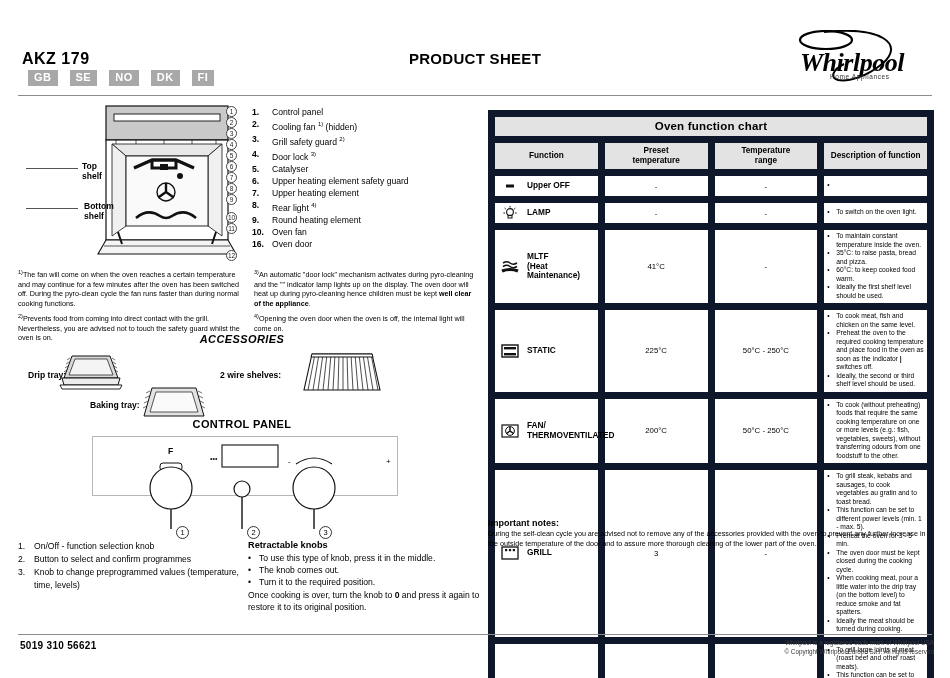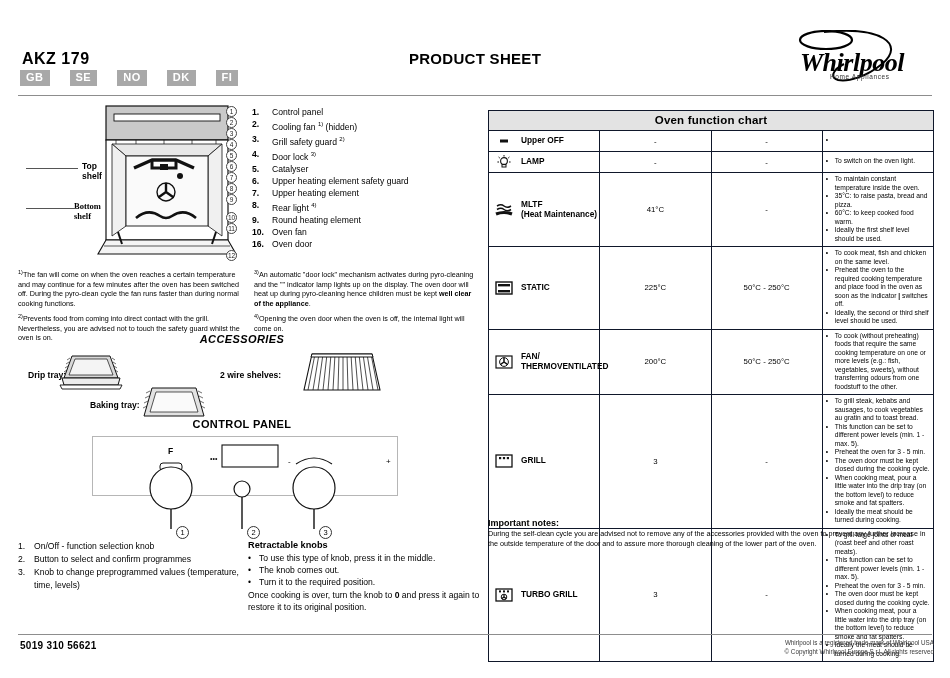--- a/index.html
+++ b/index.html
@@ -15,21 +15,21 @@
   
   #header { position: absolute; left: 0; top: 0; width: 950px; height: 72px; }
   #model-name {
     position: absolute; left: 22px; top: 50px;
     font-size: 16px; font-weight: bold; letter-spacing: .5px;
   }
   #sheet-title {
     position: absolute; left: 0; top: 50px; width: 950px;
     text-align: center; font-size: 15px; font-weight: bold; letter-spacing: .3px;
   }
-  #lang-badges { position: absolute; left: 20px; top: 70px; display: flex; gap: 20px; }
+  #lang-badges { position: absolute; left: 28px; top: 70px; display: flex; gap: 12px; }
   .lang-badge {
     background: #a8a8a8; color: #fff; font-weight: bold;
     font-size: 11px; padding: 2px 6px 3px 6px; line-height: 1;
     letter-spacing: .5px;
   }
 
   
   #logo { position: absolute; right: 12px; top: 30px; width: 152px; height: 56px; }
   #logo-word {
     position: absolute; left: 14px; top: 18px;
@@ -49,21 +49,21 @@
   }
 
   
   #left-col { position: absolute; left: 0; top: 100px; width: 484px; height: 520px; }
 
   #oven-figure { position: absolute; left: 60px; top: 4px; width: 180px; height: 155px; }
   .shelf-label {
     position: absolute; font-size: 8.5px; font-weight: bold; line-height: 1.15;
   }
   #top-shelf-label { left: 22px; top: 58px; }
-  #bottom-shelf-label { left: 14px; top: 98px; font-family: Liberation Serif, serif; }
+  #bottom-shelf-label { left: 24px; top: 98px; }
   .shelf-leader { position: absolute; height: 1px; background: #555; }
 
   #callout-circles { position: absolute; left: 222px; top: 4px; width: 24px; height: 155px; }
   .callout-num {
     position: absolute; width: 11px; height: 11px; border: 1px solid #444;
     border-radius: 50%; font-size: 6.5px; text-align: center; line-height: 10px;
     background: #fff; color: #222;
   }
 
   #legend-list { position: absolute; left: 252px; top: 6px; width: 230px; }
@@ -114,21 +114,21 @@
   #retract { position: absolute; left: 248px; top: 440px; width: 232px; }
   #retract-title { font-size: 9.2px; font-weight: bold; margin-bottom: 2px; }
   .bullet-line { display: flex; font-size: 8.6px; line-height: 12.2px; }
   .bullet-dot { width: 11px; flex: none; }
   .retract-tail { font-size: 8.6px; line-height: 12.2px; }
   .retract-tail b { font-weight: bold; }
 
   
   #chart-wrap { position: absolute; left: 488px; top: 110px; width: 446px; }
   table.fchart { border-collapse: collapse; width: 446px; table-layout: fixed; }
-  table.fchart td, table.fchart th { border: 1px solid #0f172a; vertical-align: middle; }
+  table.fchart td, table.fchart th { border: 7px solid #0f172a; vertical-align: middle; }
   #chart-title-cell {
     background: #e3e3e3; text-align: center; font-size: 11.5px; font-weight: bold;
     padding: 3px 0 4px 0; letter-spacing: .2px;
   }
   .hdr-cell {
     background: #e3e3e3; text-align: center; font-size: 8.2px; font-weight: bold;
     padding: 3px 2px; line-height: 10px;
   }
   .fn-cell { padding: 2px 2px 2px 4px; }
   .fn-inner { display: flex; align-items: center; gap: 6px; }
@@ -424,20 +424,32 @@
     <div class="retract-tail" id="retract-tail">Once cooking is over, turn the knob to <b>0</b> and press it again to restore it to its original position.</div>
   </div>
 </div>
 
 <div id="chart-wrap">
   <table class="fchart">
     <thead>
       <tr>
         <th id="chart-title-cell" colspan="4">Oven function chart</th>
       </tr>
+      <tr>
+        <th class="hdr-cell" style="width:140px;">Function</th>
+        <th class="hdr-cell" style="width:56px;">
+          <span>Preset</span><br>
+          <span>temperature</span>
+        </th>
+        <th class="hdr-cell" style="width:54px;">
+          <span>Temperature</span><br>
+          <span>range</span>
+        </th>
+        <th class="hdr-cell">Description of function</th>
+      </tr>
     </thead>
     <tbody id="chart-body">
         <tr>
           <td class="fn-cell">
             <div class="fn-inner">
               <span class="fn-icon">
                 <svg width="20" height="16" viewBox="0 0 20 16">
                   <rect x="6" y="6.5" width="8" height="3" fill="#111"></rect>
                 </svg>
               </span>

